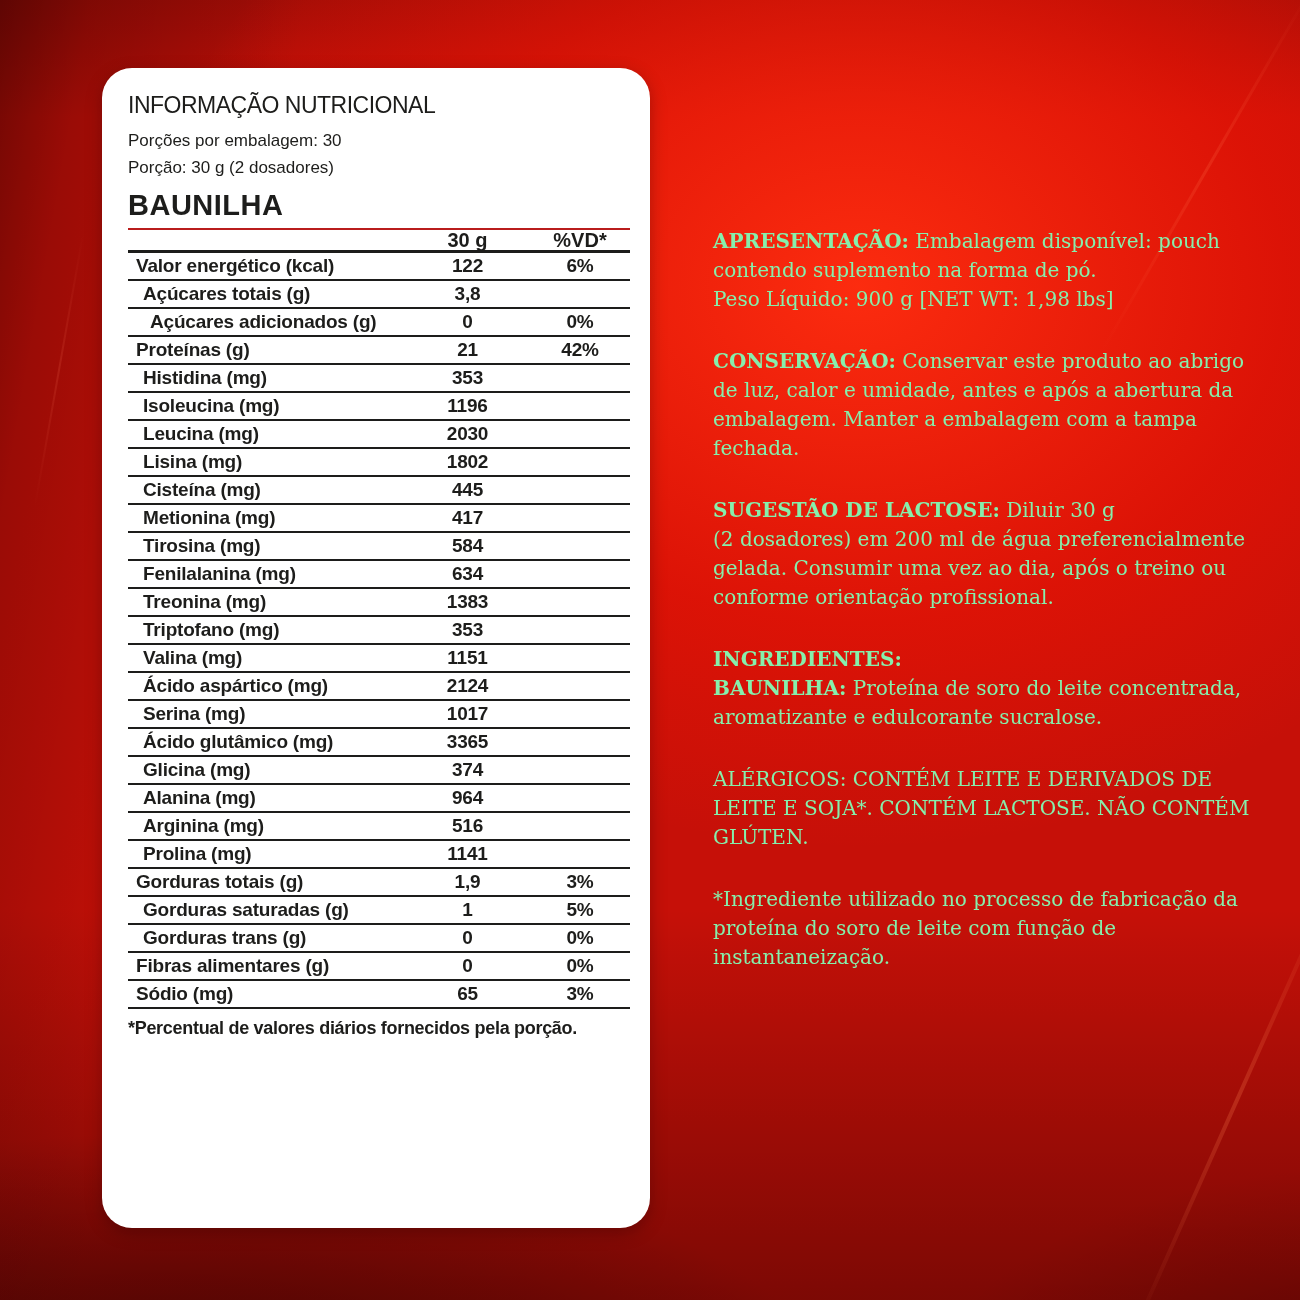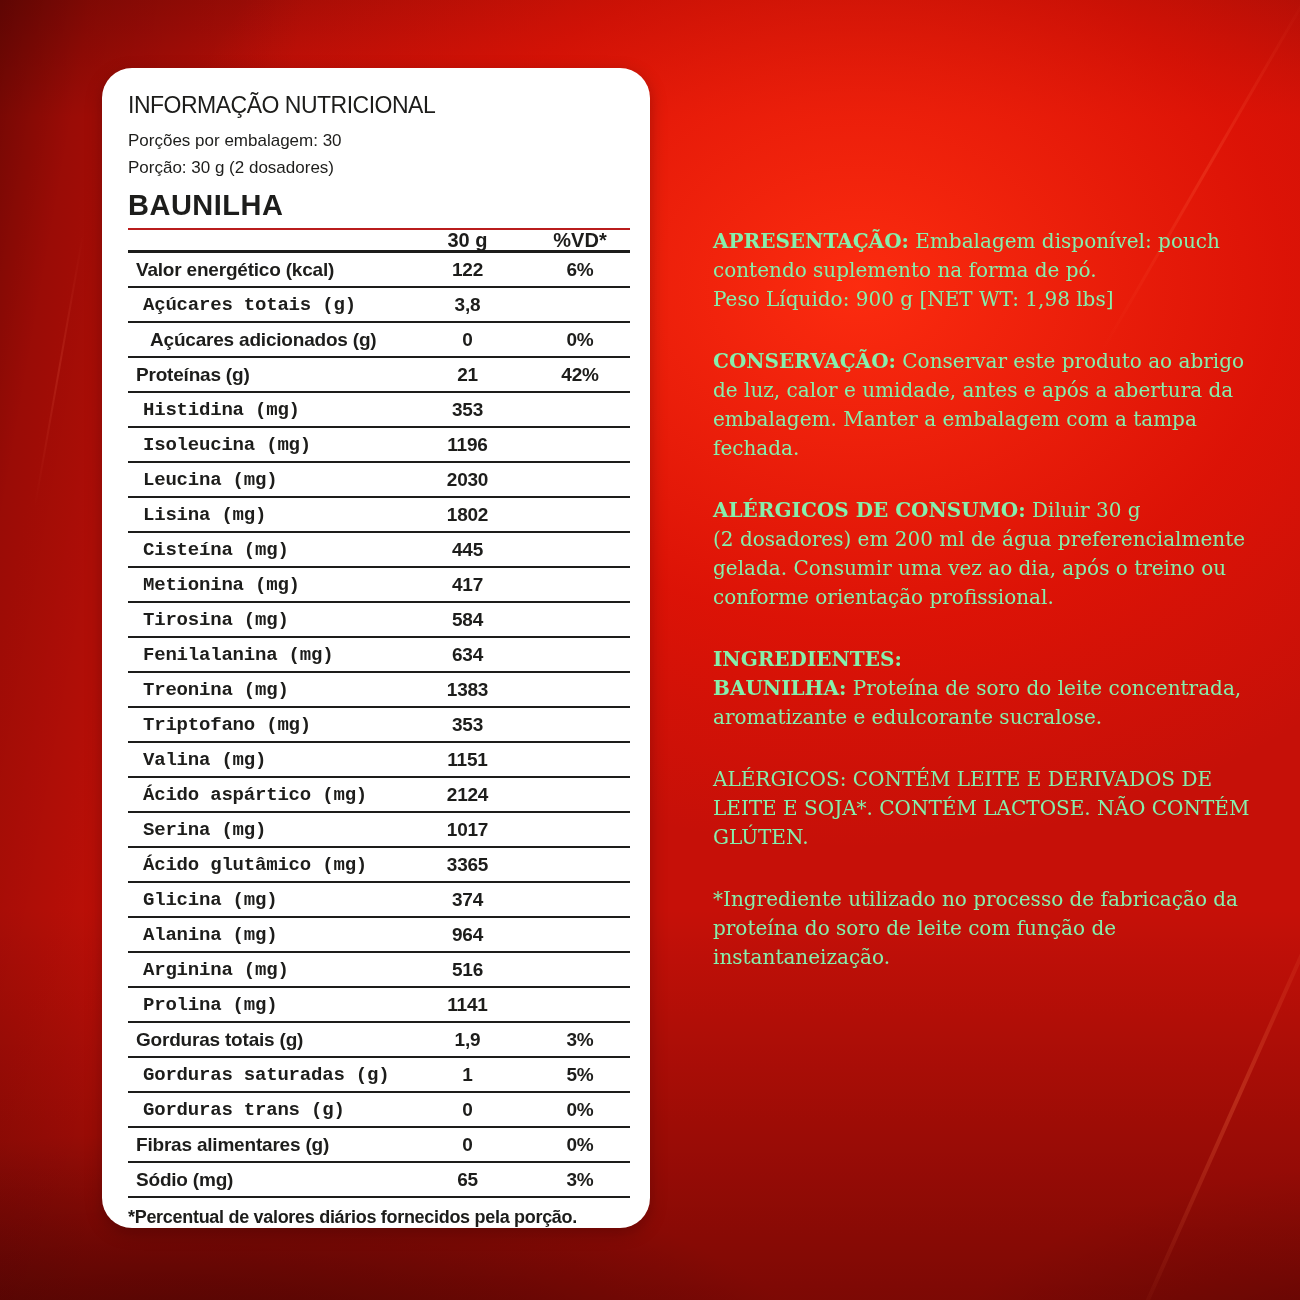--- a/index.html
+++ b/index.html
@@ -29,23 +29,23 @@
     box-shadow:0 5px 16px rgba(50,0,0,0.35);
   }
   .p-title{font-size:23px;font-weight:normal;letter-spacing:-0.5px;line-height:38px;}
   .p-serv{font-size:17px;line-height:20px;margin-top:7px;}
   .p-flavor{font-size:29px;font-weight:bold;letter-spacing:0.5px;line-height:32px;margin-top:11px;}
   .ntable{margin-top:7px;}
   .thead{display:flex;align-items:center;height:25px;border-top:2px solid #b91c1c;border-bottom:3px solid #1d1d1b;box-sizing:border-box;font-weight:bold;font-size:20px;}
   .thead .tlabel{flex:1;}
   .tamount{width:125px;text-align:center;}
   .tdv{width:100px;text-align:center;}
-  .trow{display:flex;align-items:center;height:35px;border-bottom:2px solid #1d1d1b;box-sizing:border-box;font-weight:bold;font-size:19px;letter-spacing:-0.2px;}
+  .trow{display:flex;align-items:center;height:28px;border-bottom:2px solid #1d1d1b;box-sizing:border-box;font-weight:bold;font-size:19px;letter-spacing:-0.2px;}
   .trow .tlabel{flex:1;padding-left:8px;white-space:nowrap;}
-  .trow.ind1 .tlabel{padding-left:15px;font-family:Liberation Mono, monospace;}
+  .trow.ind1 .tlabel{padding-left:15px;}
   .trow.ind2 .tlabel{padding-left:22px;}
   .tfoot{margin-top:9px;font-size:18px;font-weight:bold;letter-spacing:-0.3px;}
 
   .info{
     position:absolute;left:713px;top:227px;width:537px;
     color:#86efac;font-family:"DejaVu Serif",serif;
     font-size:20px;line-height:29px;
   }
   .sec{margin:0 0 33px 0;}
   .sec b{font-weight:bold;}
@@ -215,21 +215,21 @@
   <p class="sec">
     <b>APRESENTAÇÃO:</b>
     <span>Embalagem disponível: pouch contendo suplemento na forma de pó.</span><br>
     <span>Peso Líquido: 900 g [NET WT: 1,98 lbs]</span>
   </p>
   <p class="sec">
     <b>CONSERVAÇÃO:</b>
     <span>Conservar este produto ao abrigo de luz, calor e umidade, antes e após a abertura da embalagem. Manter a embalagem com a tampa fechada.</span>
   </p>
   <p class="sec">
-    <b>ALÉRGICOS DE CONSUMO:</b>
+    <b>SUGESTÃO DE LACTOSE:</b>
     <span>Diluir 30 g</span><br>
     <span>(2 dosadores) em 200 ml de água preferencialmente gelada. Consumir uma vez ao dia, após o treino ou conforme orientação profissional.</span>
   </p>
   <p class="sec">
     <b>INGREDIENTES:</b><br>
     <b>BAUNILHA:</b>
     <span>Proteína de soro do leite concentrada, aromatizante e edulcorante sucralose.</span>
   </p>
   <p class="sec">
     <span>ALÉRGICOS: CONTÉM LEITE E DERIVADOS DE LEITE E SOJA*. CONTÉM LACTOSE.  NÃO CONTÉM GLÚTEN.</span>

